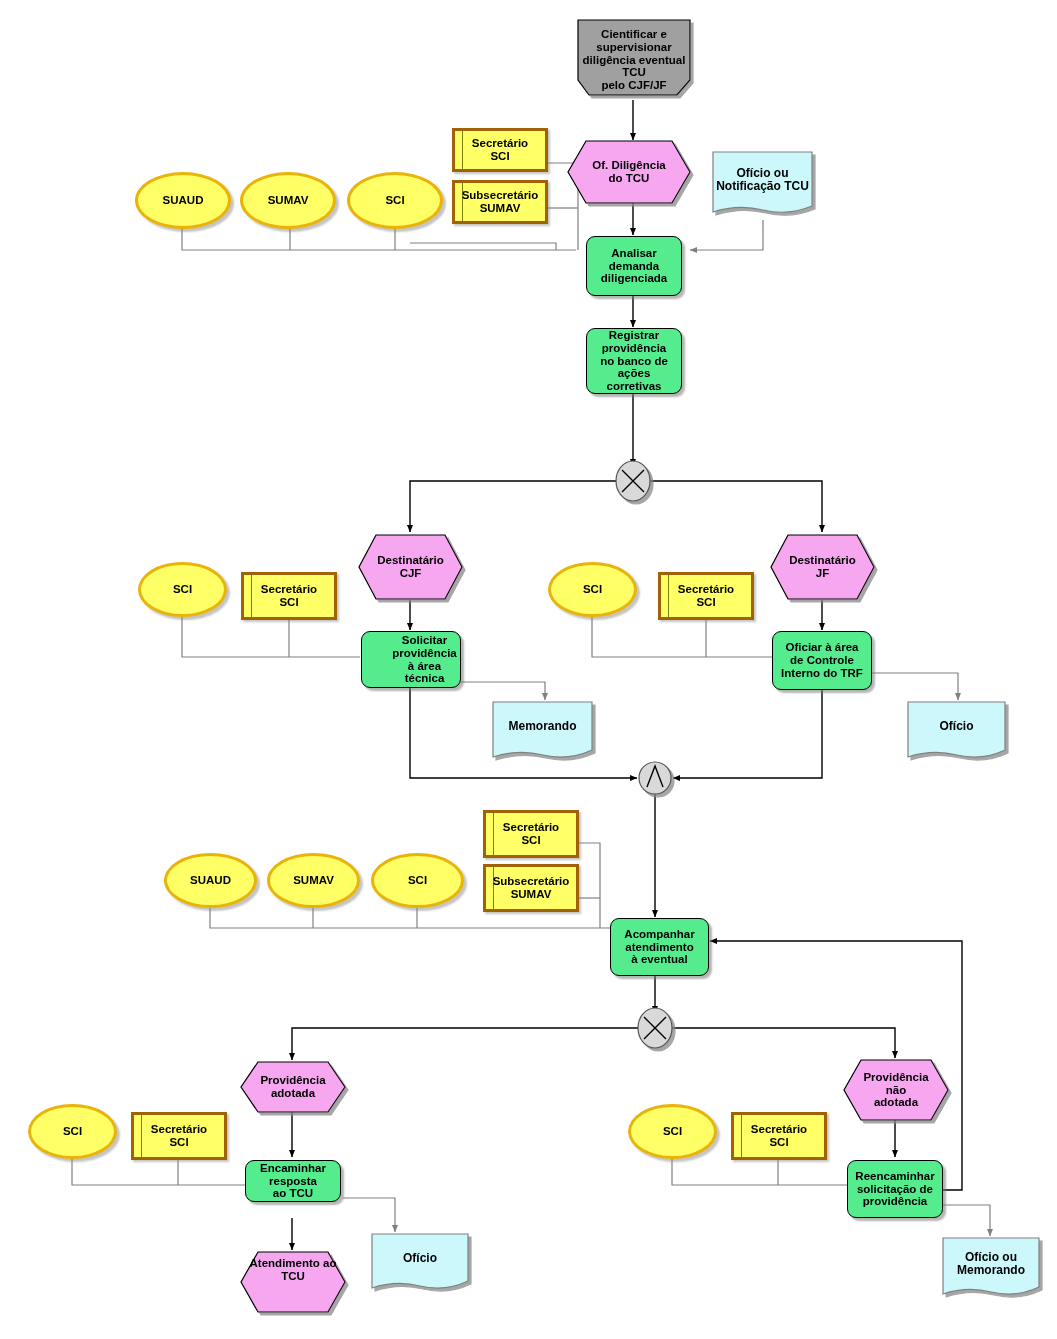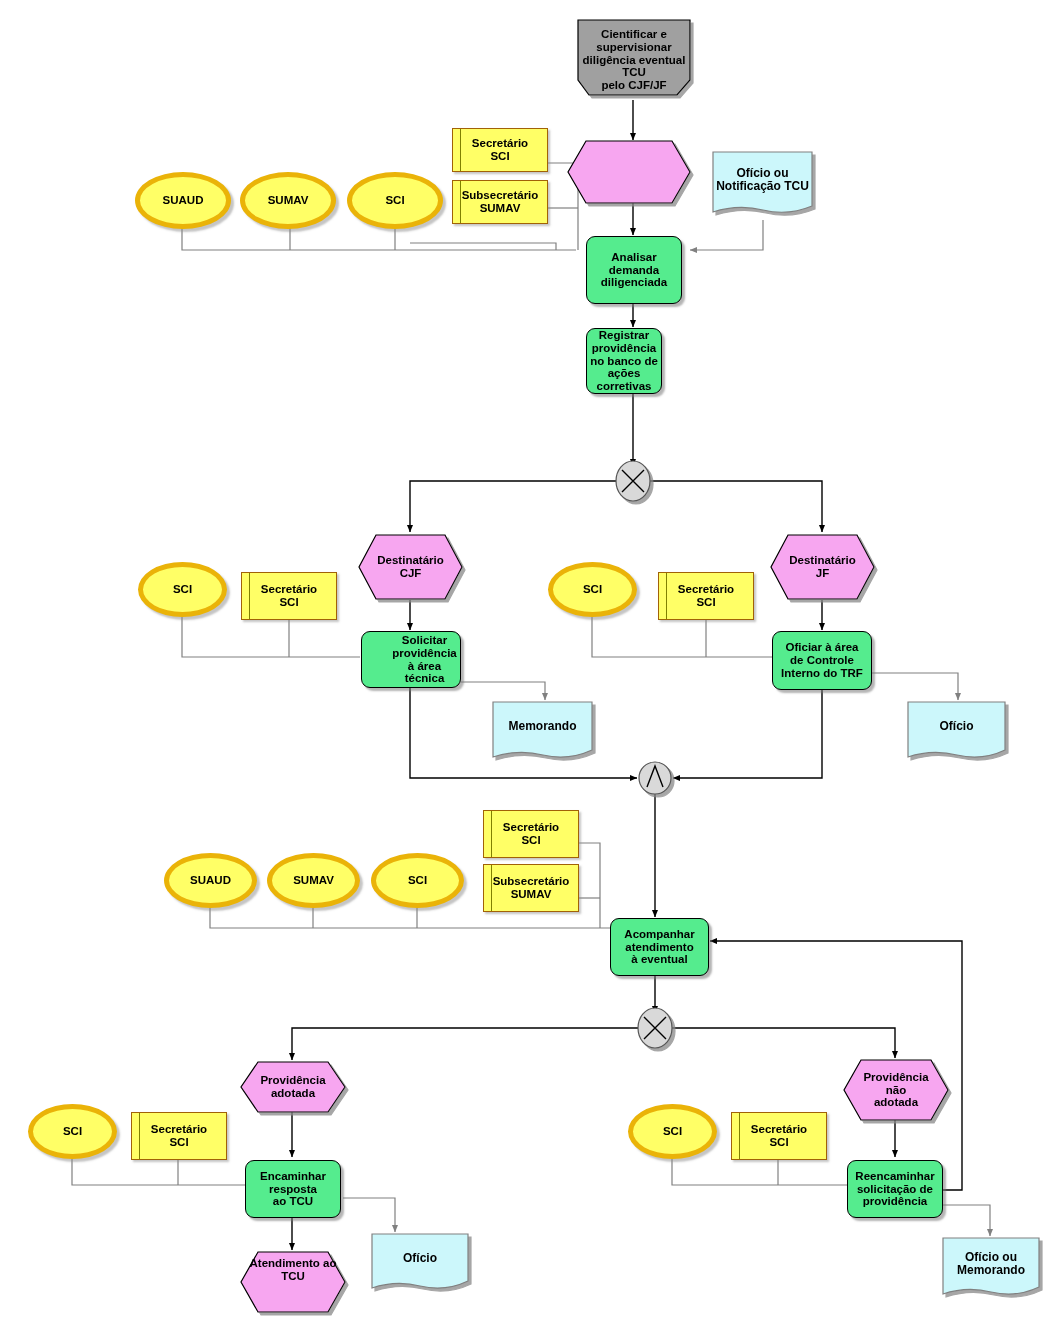--- a/index.html
+++ b/index.html
@@ -4,24 +4,24 @@
 <style>
   html,body{margin:0;padding:0;background:#ffffff;}
   body{font-family:"Liberation Sans", sans-serif;}
   #canvas{position:relative;width:1057px;height:1339px;background:#ffffff;overflow:hidden;}
   .node{position:absolute;box-sizing:border-box;display:flex;align-items:center;justify-content:center;text-align:center;font-weight:bold;color:#000;line-height:1.12;z-index:5;}
   .svgwrap{position:absolute;left:0;top:0;width:1057px;height:1339px;pointer-events:none;}
   .lbl{position:relative;z-index:3;padding:0 2px;white-space:pre-line;}
   
   .proc{background:#55ec8e;border:1px solid #000;border-radius:9px;box-shadow:3px 3px 2px rgba(120,120,120,.55);font-size:11.5px;}
   
-  .role{background:#ffff66;border:1px solid #a16207;box-shadow:2px 2px 2px rgba(140,140,140,.5);font-size:11.5px;}
+  .role{background:#ffff66;border:3px solid #a16207;box-shadow:2px 2px 2px rgba(140,140,140,.5);font-size:11.5px;}
   .role::before{content:"";position:absolute;left:7px;top:0;bottom:0;width:1px;background:#808000;}
   
-  .actor{background:#ffff66;border:5px solid #eab308;border-radius:50%;box-shadow:3px 3px 2px rgba(140,140,140,.5);font-size:11.5px;align-items:center;}
+  .actor{background:#ffff66;border:3px solid #eab308;border-radius:50%;box-shadow:3px 3px 2px rgba(140,140,140,.5);font-size:11.5px;align-items:center;}
   
   .hex{background:#f7a6f0;font-size:11.5px;}
   .hex{background:transparent;box-shadow:none;}
   
   .banner{font-size:11.5px;}
   
   .doc{font-size:12px;}
   
   .gw{font-size:11px;}
 </style>
@@ -156,20 +156,24 @@
   </svg>
 
   <div class="node banner" style="left:568px;top:22px;width:132px;height:76px;">
     <span class="lbl">Cientificar e
 supervisionar
 diligência eventual
 TCU
 pelo CJF/JF</span>
   </div>
 
+  <div class="node hex" style="left:568px;top:141px;width:122px;height:62px;">
+    <span class="lbl">Of. Diligência
+do TCU</span>
+  </div>
 
   <div class="node doc" style="left:713px;top:152px;width:99px;height:56px;">
     <span class="lbl">Ofício ou
 Notificação TCU</span>
   </div>
 
   <div class="node actor" style="left:135px;top:172px;width:96px;height:57px;">
     <span class="lbl">SUAUD</span>
   </div>
   <div class="node actor" style="left:240px;top:172px;width:96px;height:57px;">
@@ -181,27 +185,27 @@
 
   <div class="node role" style="left:452px;top:128px;width:96px;height:44px;">
     <span class="lbl">Secretário
 SCI</span>
   </div>
   <div class="node role" style="left:452px;top:180px;width:96px;height:44px;">
     <span class="lbl">Subsecretário
 SUMAV</span>
   </div>
 
-  <div class="node proc" style="left:586px;top:236px;width:96px;height:68px;">
+  <div class="node proc" style="left:586px;top:236px;width:96px;height:60px;">
     <span class="lbl">Analisar
 demanda
 diligenciada</span>
   </div>
 
-  <div class="node proc" style="left:586px;top:328px;width:76px;height:66px;">
+  <div class="node proc" style="left:586px;top:328px;width:96px;height:66px;">
     <span class="lbl">Registrar
 providência
 no banco de
 ações corretivas</span>
   </div>
 
   <div class="node gw" style="left:616px;top:461px;width:34px;height:40px;"></div>
 
   <div class="node hex" style="left:359px;top:535px;width:103px;height:64px;">
     <span class="lbl">Destinatário
@@ -294,21 +298,21 @@
   </div>
 
   <div class="node actor" style="left:628px;top:1104px;width:89px;height:55px;">
     <span class="lbl">SCI</span>
   </div>
   <div class="node role" style="left:731px;top:1112px;width:96px;height:48px;">
     <span class="lbl">Secretário
 SCI</span>
   </div>
 
-  <div class="node proc" style="left:245px;top:1160px;width:96px;height:58px;">
+  <div class="node proc" style="left:245px;top:1160px;width:96px;height:42px;">
     <span class="lbl">Encaminhar
 resposta
 ao TCU</span>
   </div>
   <div class="node proc" style="left:847px;top:1160px;width:96px;height:58px;">
     <span class="lbl">Reencaminhar
 solicitação de
 providência</span>
   </div>
 

